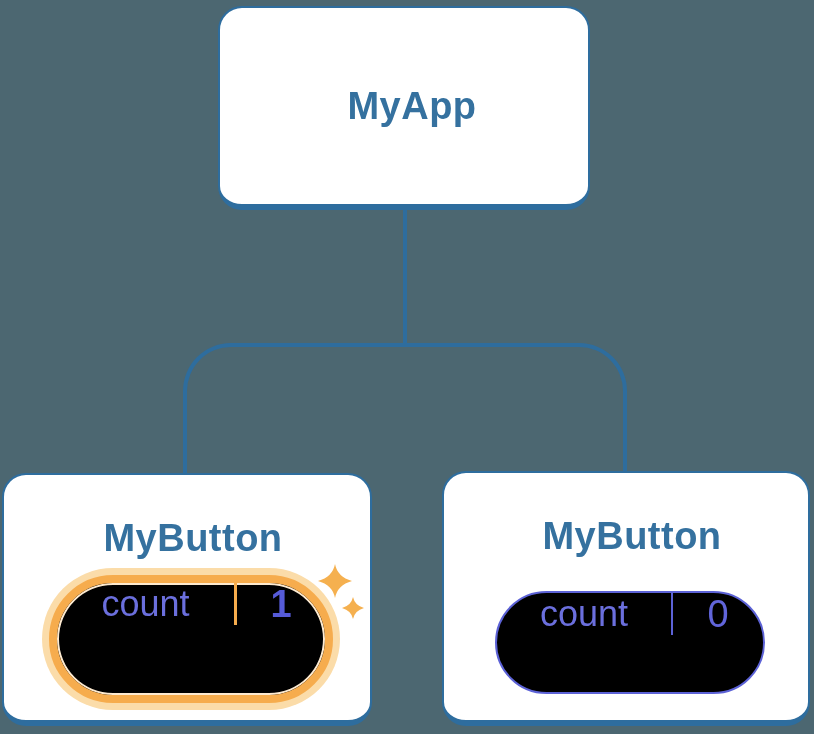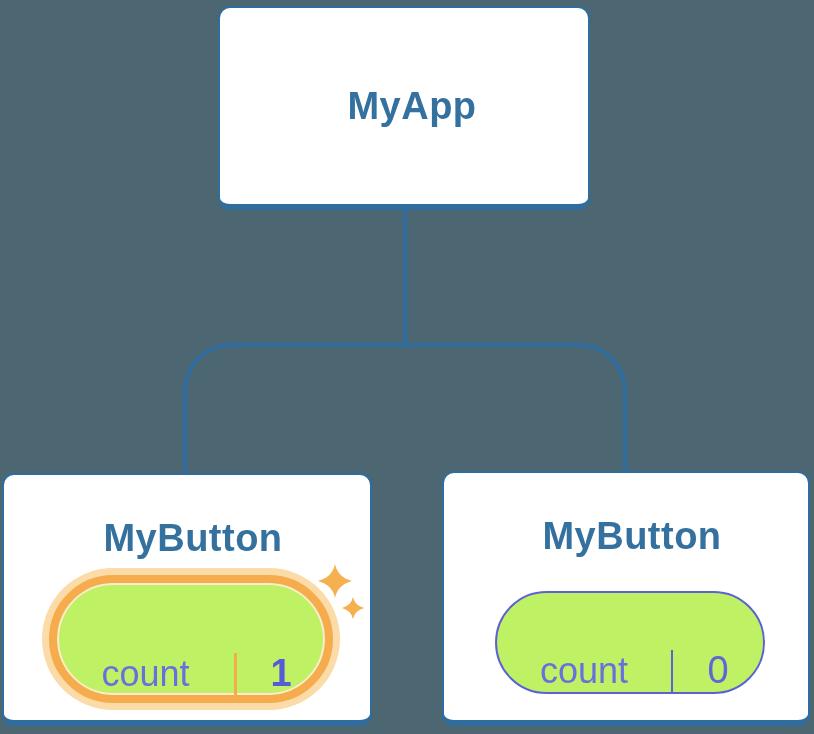--- a/index.html
+++ b/index.html
@@ -12,21 +12,21 @@
     width:814px;height:734px;
     background:#4C6771;
     overflow:hidden;
   }
   
   .card{
     position:absolute;
     background:#ffffff;
     border:2px solid #2E6D9E;
     border-bottom-width:6px;
-    border-radius:12px;
+    border-radius:24px;
     box-sizing:border-box;
     padding-left:16px;
   }
   .card-root{
     left:218px;top:6px;width:372px;height:204px;
     display:flex;align-items:center;justify-content:center;
   }
   .card-left{left:2px;top:473px;width:370px;height:253px;}
   .card-right{left:442px;top:471px;width:368px;height:255px;}
   .card-title{
@@ -53,24 +53,24 @@
     width:444px;height:130px;
     box-sizing:border-box;
     border-top:4px solid #2E6D9E;
     border-left:4px solid #2E6D9E;
     border-right:4px solid #2E6D9E;
     border-radius:48px 48px 0 0;
   }
   
   .pill{
     position:absolute;
-    background:#bef264;
+    background:#000000;
     box-sizing:border-box;
     display:flex;
-    align-items:flex-end;
+    align-items:flex-start;
   }
   .pill-highlight{
     left:45px;top:100px;
     width:284px;height:128px;
     border:8px solid #F6AC4D;
     border-radius:64px;
     box-shadow:0 0 0 7px #FBDCA9, inset 0 0 0 2px #FDEAD0;
   }
   .pill-highlight .pill-key{border-right:3px solid #F6AC4D;}
   .pill-plain{

